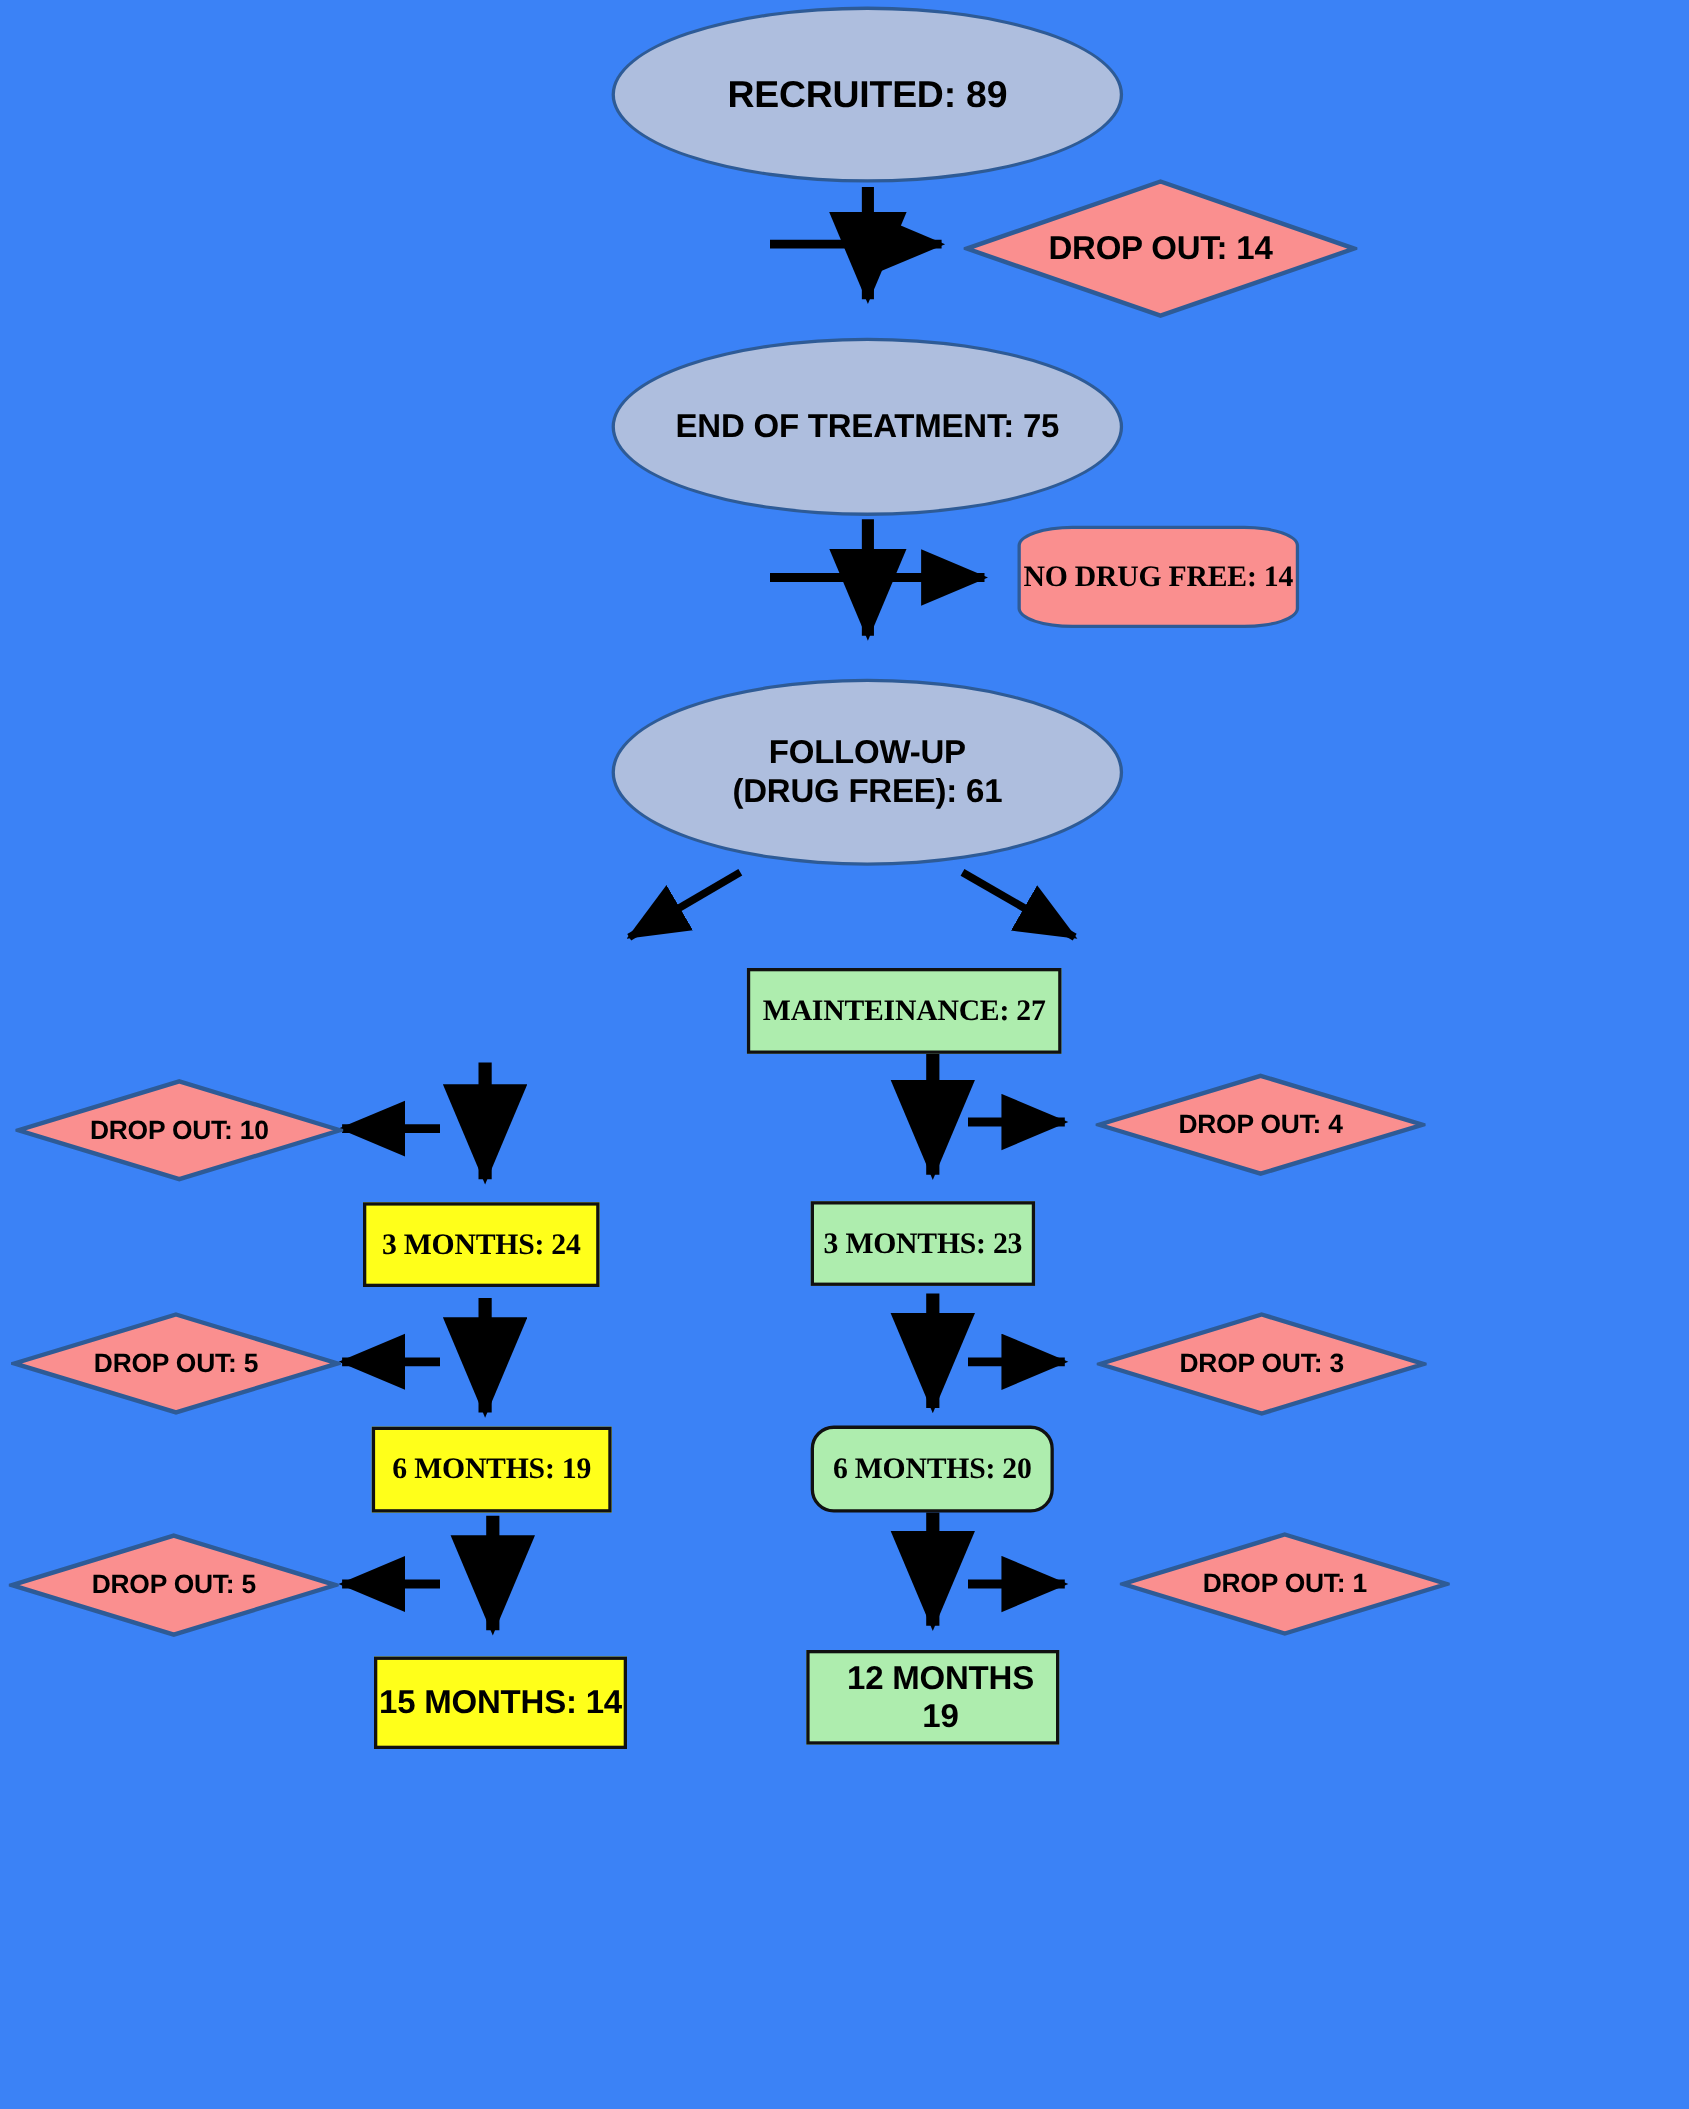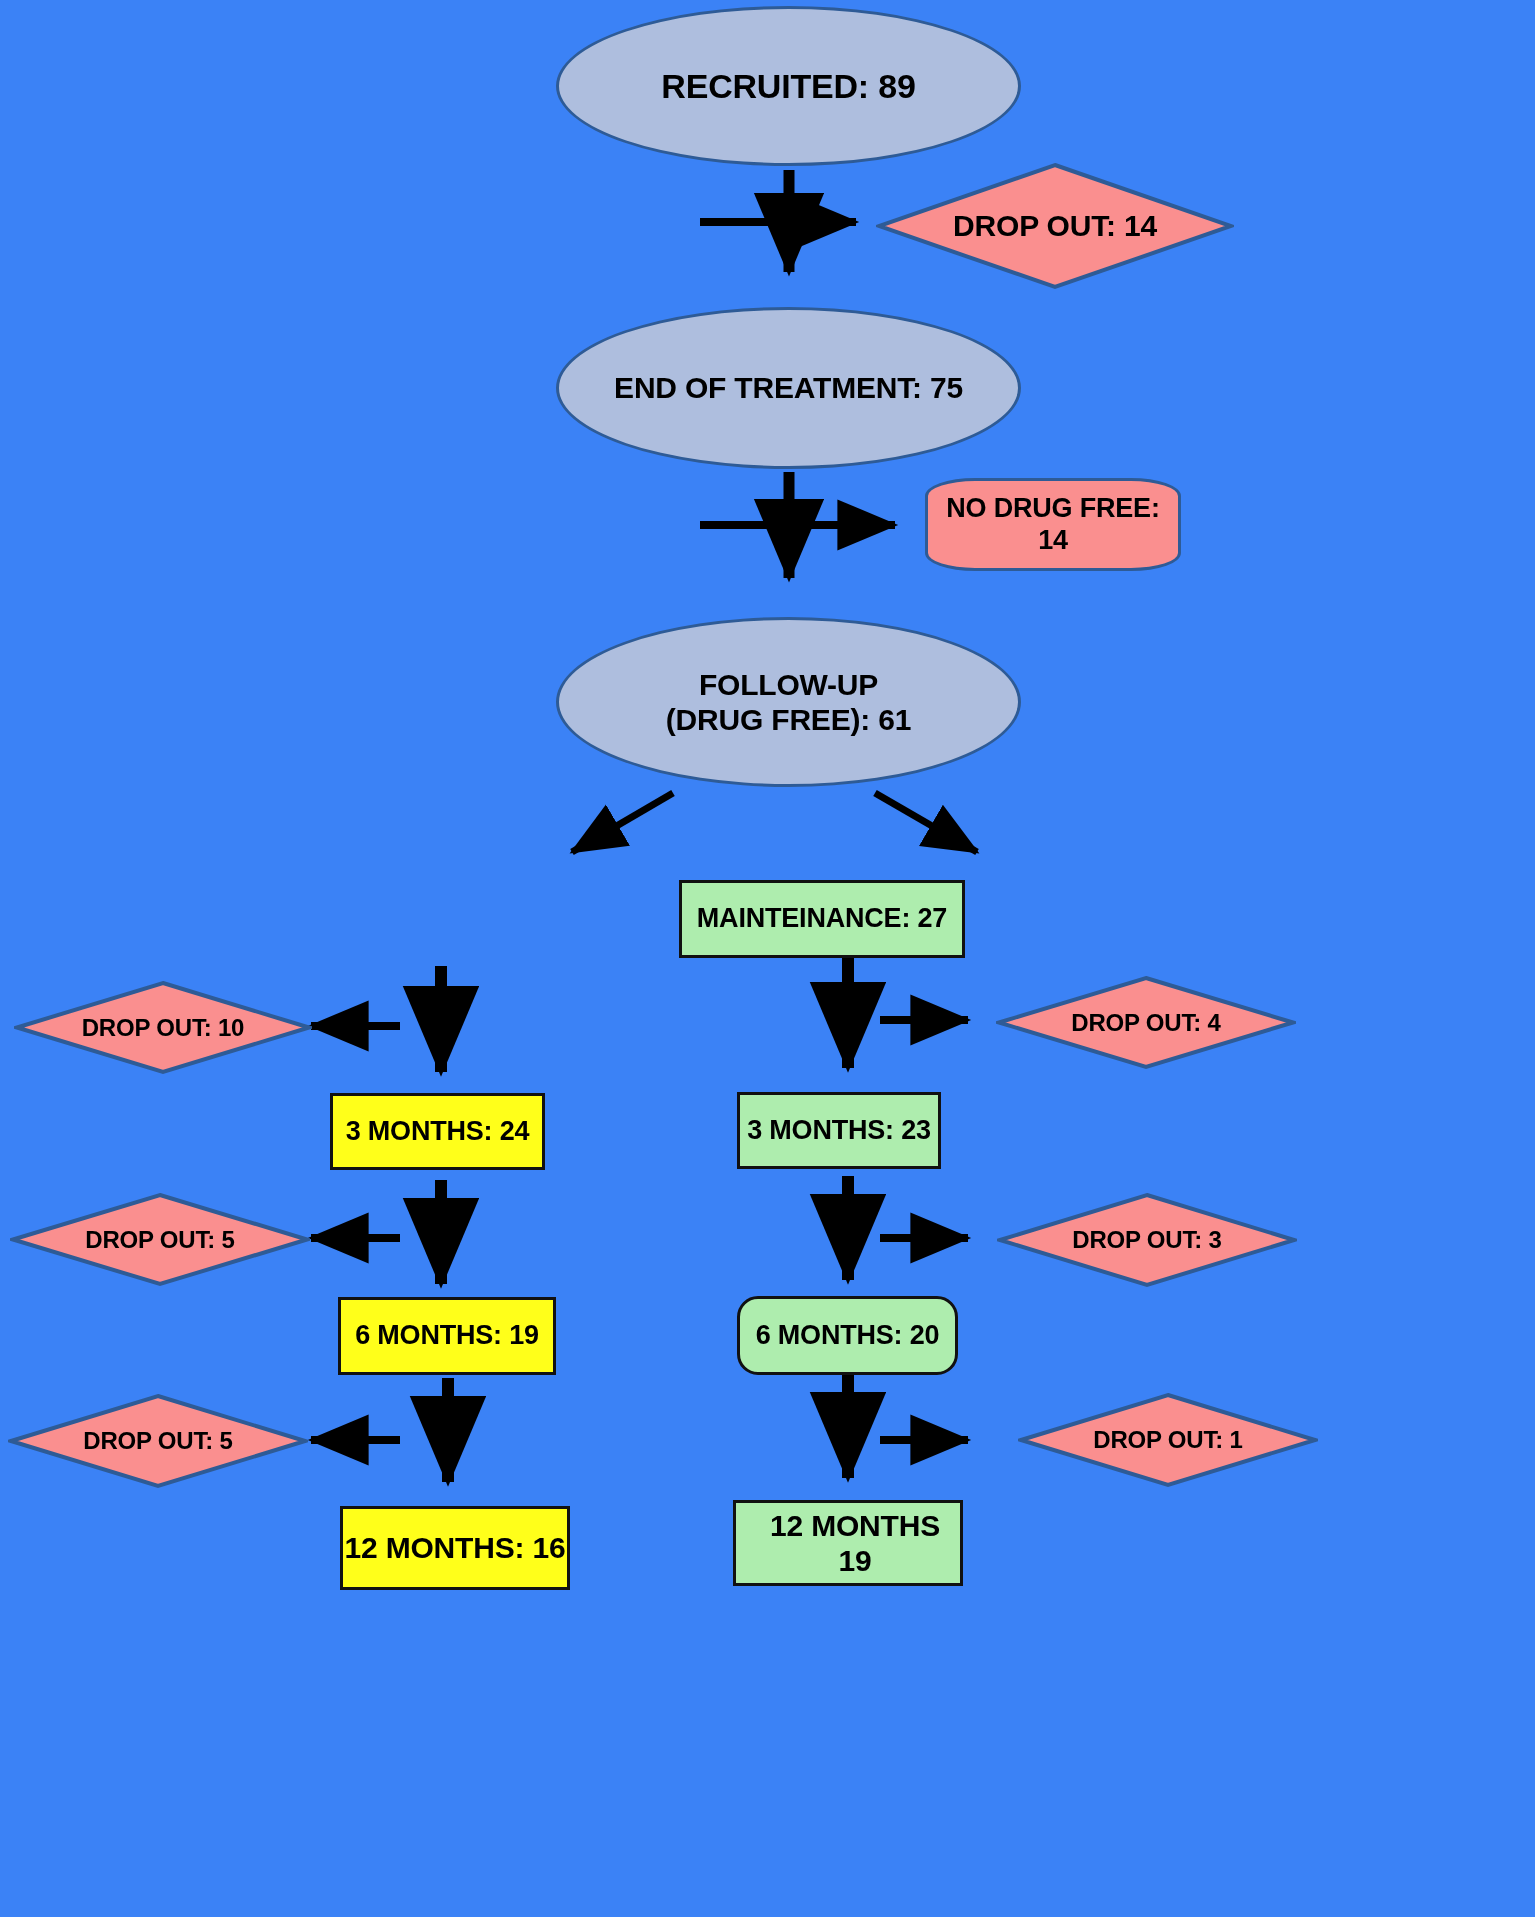--- a/index.html
+++ b/index.html
@@ -57,21 +57,21 @@
     position:absolute;left:0;top:0;width:100%;height:100%;
   }
   .diamond .dlabel{
     position:absolute;left:0;top:0;width:100%;height:100%;
     display:flex;align-items:center;justify-content:center;
     color:#000;font-weight:bold;text-align:center;
     letter-spacing:-0.2px;
   }
   .t34{font-size:34px;}
   .t30{font-size:30px;}
-  .t27{font-size:27px;}
+  .t27{font-size:27px;font-family:Liberation Serif, serif;}
   .t24{font-size:24px;}
 </style>
 </head>
 <body>
 
 <div id="canvas">
 
   <svg class="edges" viewBox="0 0 1535 1917">
     <defs>
       <marker id="ah" markerWidth="9" markerHeight="9" refX="7.2" refY="3.2" orient="auto" markerUnits="strokeWidth">
@@ -161,21 +161,21 @@
   </div>
 
   <div class="diamond" style="left:8px;top:1393px;width:300px;height:96px;">
     <svg class="dshape" viewBox="0 0 300 96" preserveAspectRatio="none">
       <polygon points="150,3 297,48 150,93 3,48" fill="#fa8f8f" stroke="#2e5b96" stroke-width="4"></polygon>
     </svg>
     <div class="dlabel t24">DROP OUT: 5</div>
   </div>
 
   <div class="node box yellow t30" style="left:340px;top:1506px;width:230px;height:84px;">
-    <span>12 MONTHS: 16</span>
+    <span>15 MONTHS: 14</span>
   </div>
 
   <div class="node box green t27" style="left:679px;top:880px;width:286px;height:78px;">
     <span>MAINTEINANCE: 27</span>
   </div>
 
   <div class="diamond" style="left:996px;top:975px;width:300px;height:95px;">
     <svg class="dshape" viewBox="0 0 300 95" preserveAspectRatio="none">
       <polygon points="150,3 297,47.5 150,92 3,47.5" fill="#fa8f8f" stroke="#2e5b96" stroke-width="4"></polygon>
     </svg>

